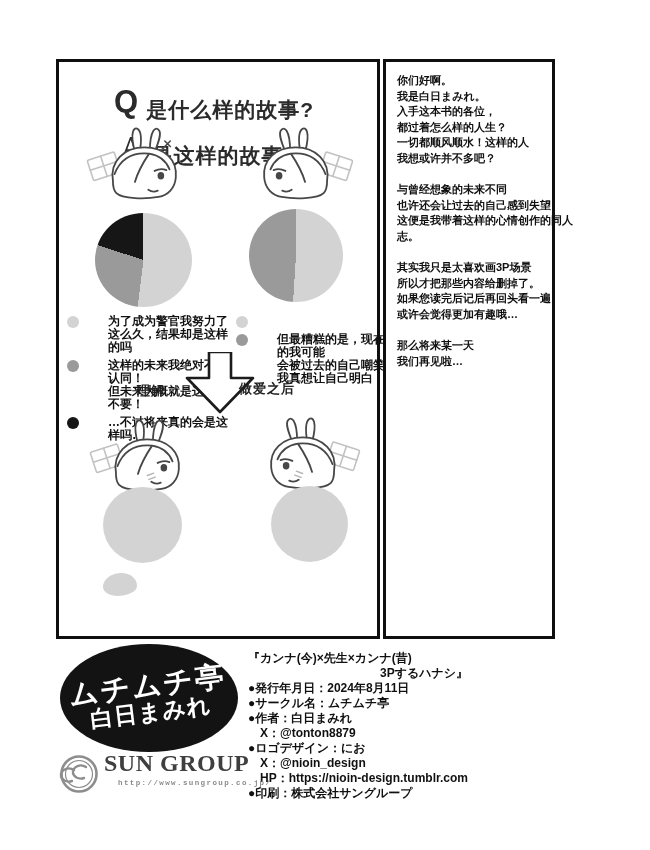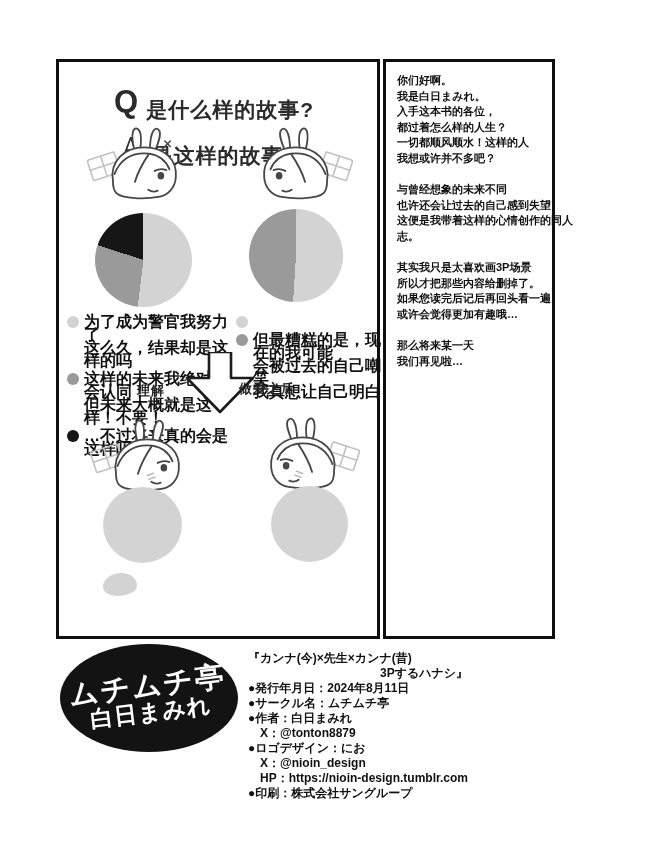--- a/index.html
+++ b/index.html
@@ -22,21 +22,21 @@
 
   .pie{position:absolute;border-radius:50%;}
   #pie-now{left:36px;top:151px;width:97px;height:94px;}
   #pie-past{left:190px;top:147px;width:94px;height:93px;}
 
   .legend{position:absolute;display:flex;flex-direction:column;gap:5px;}
   #legend-left{left:8px;top:253px;width:170px;}
   #legend-right{left:177px;top:253px;width:155px;}
   .legend-item{display:flex;gap:5px;align-items:flex-start;}
   .swatch{flex:0 0 auto;width:12px;height:12px;border-radius:50%;margin-top:1px;}
-  .legend-text{font-size:16px;font-weight:bold;line-height:13px;white-space:pre-line;color:#111;}
+  .legend-text{font-size:12px;font-weight:bold;line-height:13px;white-space:pre-line;color:#111;margin-left:24px;}
 
   
   #arrow-group{position:absolute;left:60px;top:290px;width:200px;height:62px;}
   .arrow-label{position:absolute;font-size:13px;font-weight:bold;color:#222;letter-spacing:1px;}
   #label-understand{left:78px;top:320px;}
   #label-after{left:180px;top:318px;text-align:right;}
 
   .big-circle{position:absolute;border-radius:50%;}
   #circle-now{left:44px;top:425px;width:79px;height:76px;}
   #circle-past{left:212px;top:424px;width:77px;height:76px;}
@@ -196,14 +196,23 @@
 　　　　　　　　　　　3Pするハナシ』
 ●発行年月日：2024年8月11日
 ●サークル名：ムチムチ亭
 ●作者：白日まみれ
 　X：@tonton8879
 ●ロゴデザイン：にお
 　X：@nioin_design
 　HP：https://nioin-design.tumblr.com
 ●印刷：株式会社サングループ</div>
 
+  <div id="sun-group">
+    <svg id="sun-emblem" width="42" height="42" viewBox="0 0 42 42">
+      <circle cx="21" cy="21" r="17.5" fill="none" stroke="#8d8d8d" stroke-width="2.6"></circle>
+      <circle cx="21" cy="21" r="13.5" fill="none" stroke="#8d8d8d" stroke-width="1.2"></circle>
+      <path d="M28,14 a8,6.5 0 1 0 -2,11 M14,28 a8,6.5 0 1 1 2,-11" fill="none" stroke="#8d8d8d" stroke-width="2.4" stroke-linecap="round"></path>
+    </svg>
+    <span id="sun-name">SUN GROUP</span>
+    <span id="sun-url">http://www.sungroup.co.jp/</span>
+  </div>
 
 </div>
 
 </body></html>

